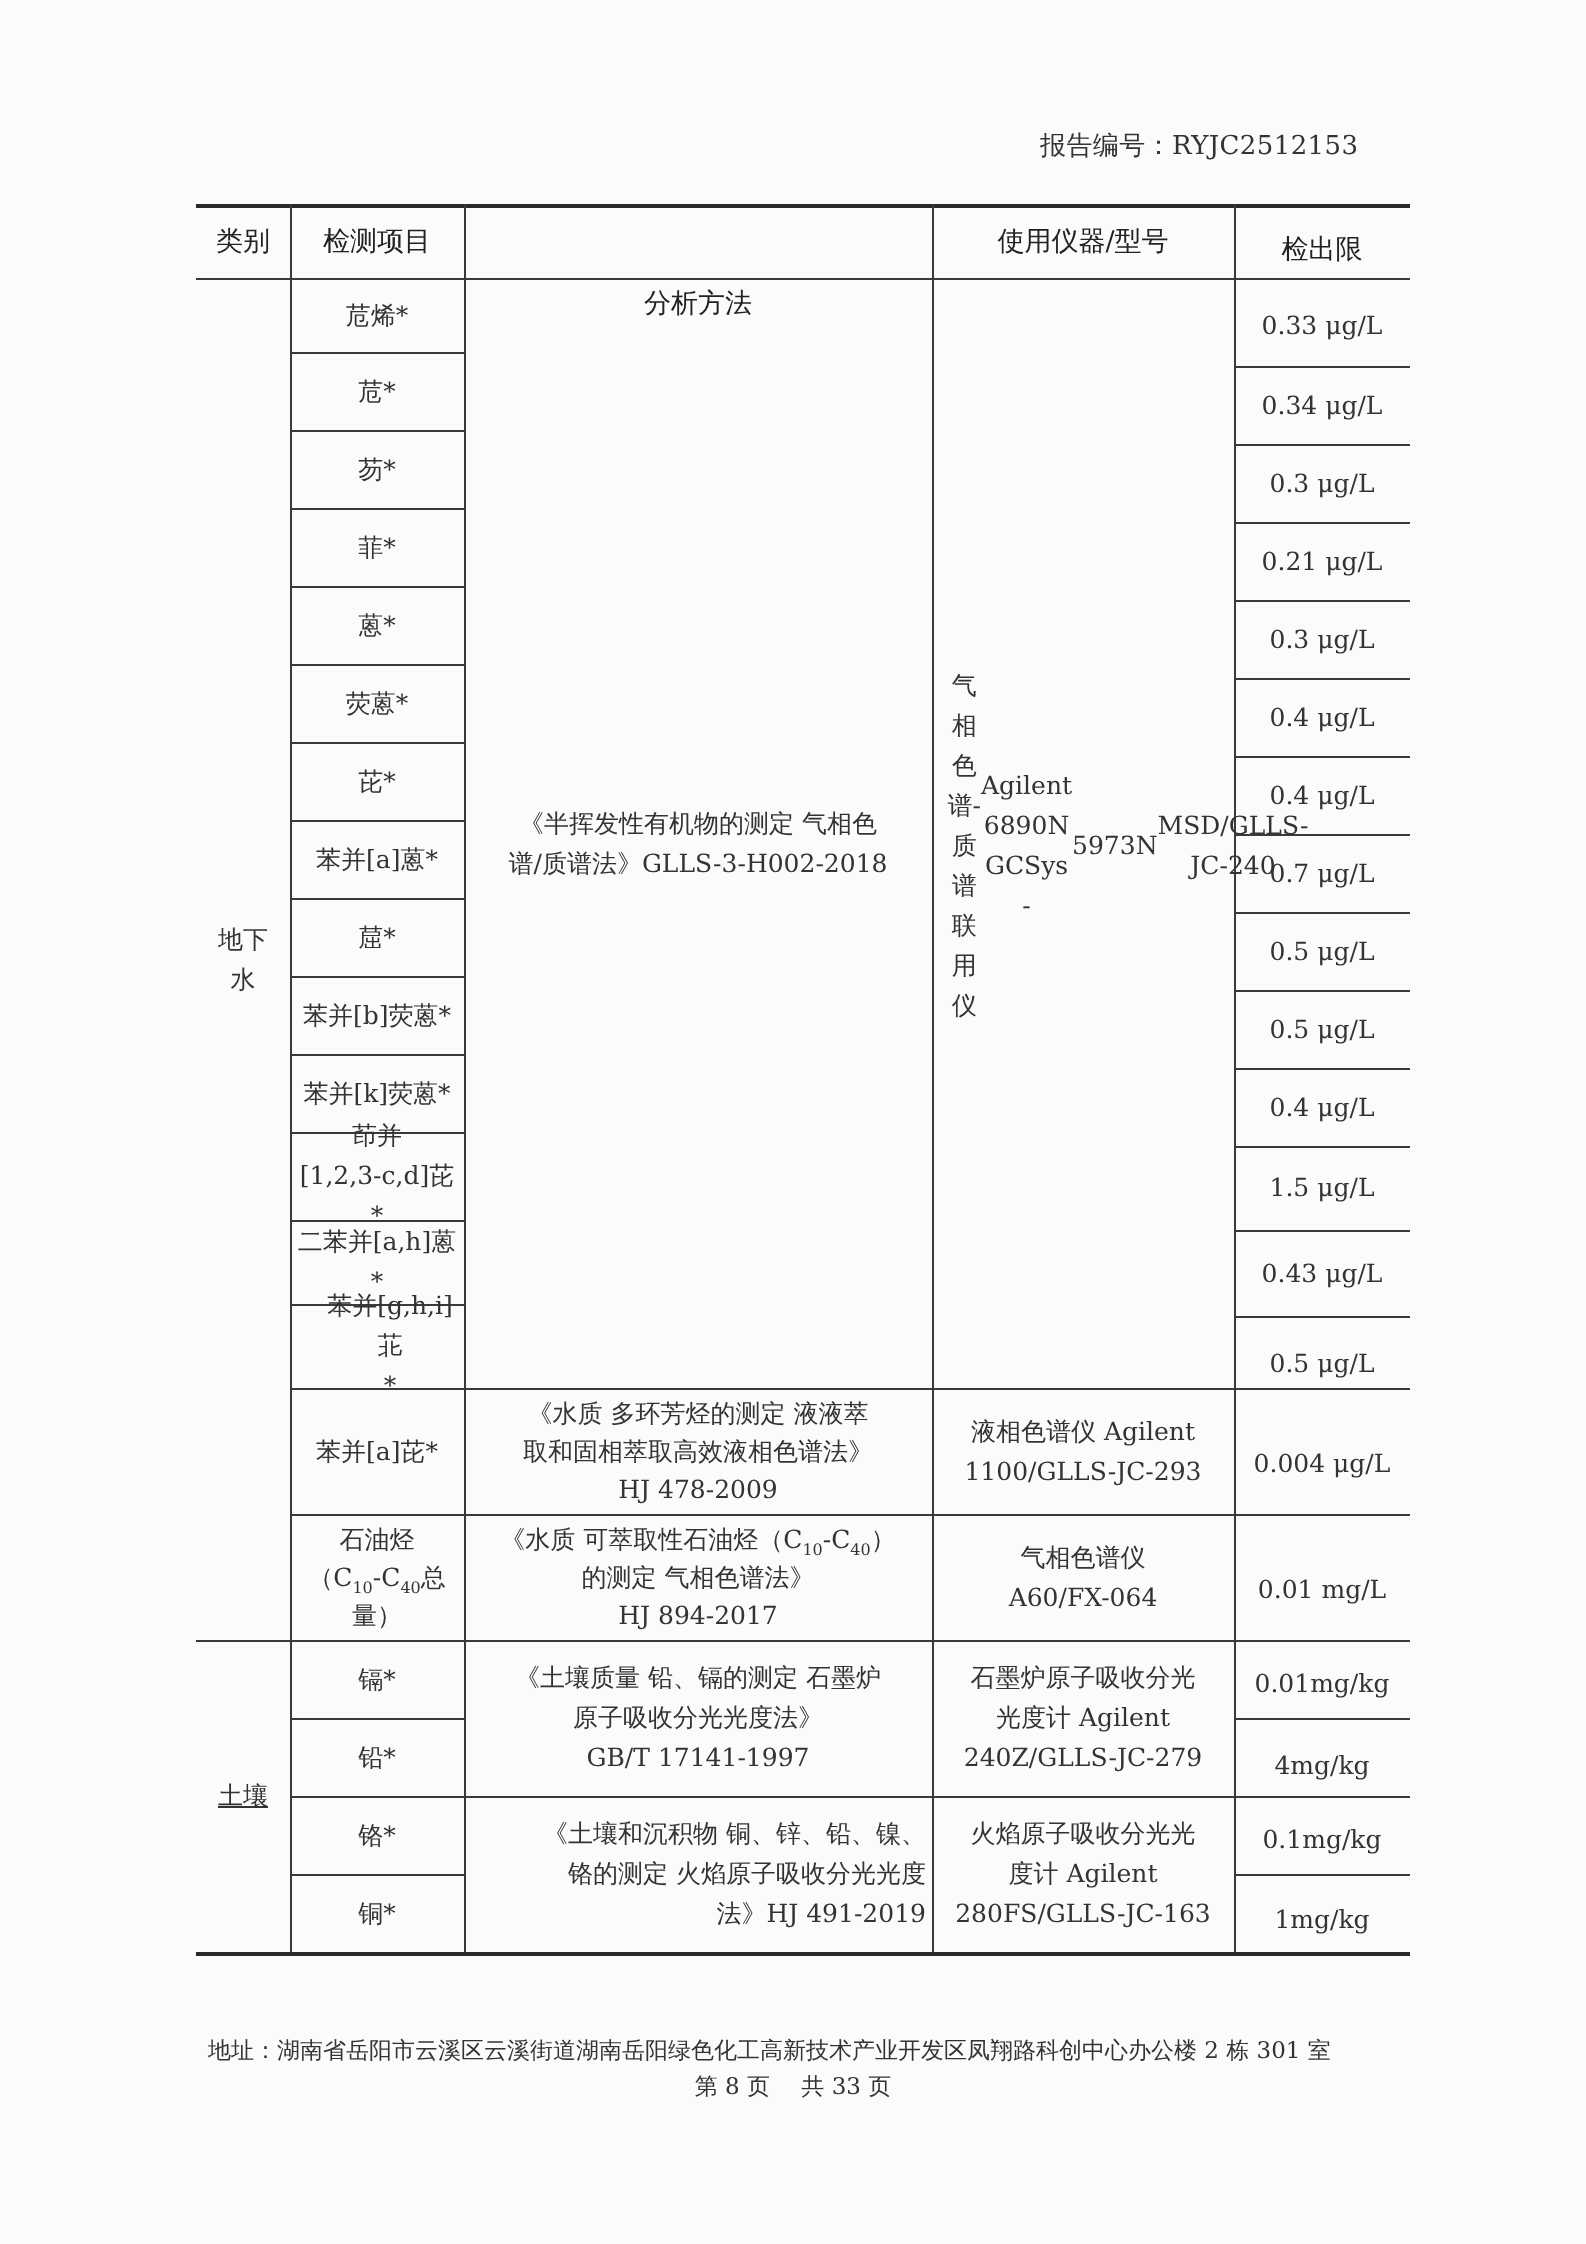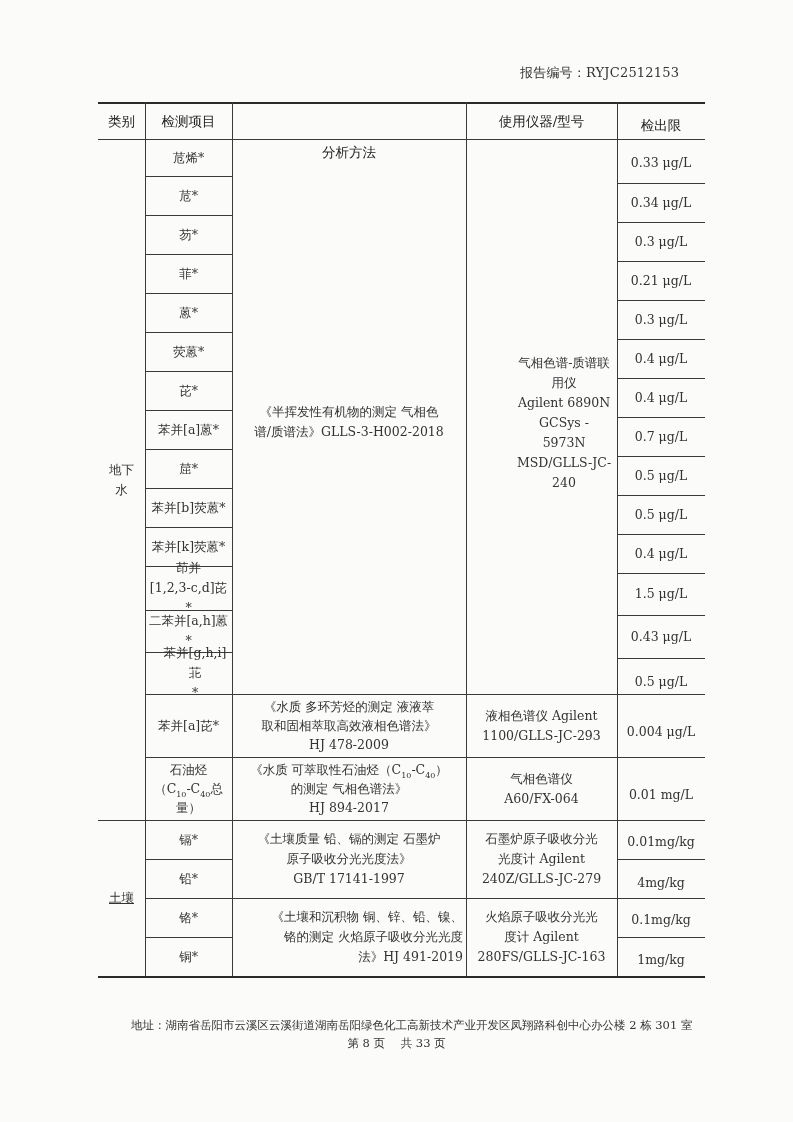--- a/index.html
+++ b/index.html
@@ -6,21 +6,21 @@
   body { width:793px; height:1122px; background:#fbfbfa; position:relative; overflow:hidden;
          font-family:"DejaVu Serif","Liberation Serif",serif; color:#2a2a2a; }
   .report-no { position:absolute; left:520px; top:64px; font-size:13px; color:#333; letter-spacing:0.2px; }
   .hline { position:absolute; height:1px; background:#3a3a3a; }
   .hline.thick { height:2px; background:#2a2a2a; }
   .vline { position:absolute; width:1px; background:#3a3a3a; }
   .cell { position:absolute; display:flex; align-items:center; justify-content:center; text-align:center;
           font-size:12.5px; line-height:20px; color:#333; box-sizing:border-box; padding:0 3px; }
   .hdr { font-size:13.5px; color:#222; }
   .sub { font-size:8px; vertical-align:sub; line-height:0; }
-  .footer-addr { position:absolute; left:104px; top:1018px; font-size:11.5px; color:#333; white-space:nowrap;margin-left:27px; }
+  .footer-addr { position:absolute; left:104px; top:1018px; font-size:11.5px; color:#333; white-space:nowrap; }
   .footer-page { position:absolute; left:0; width:793px; top:1036px; text-align:center; font-size:11.5px; color:#333; }
   .footer-page span { margin:4px 6px; }
 </style>
 </head>
 <body>
 
 <div class="report-no">报告编号：RYJC2512153</div>
 
 <div>
 
@@ -82,21 +82,21 @@
 <div class="cell" style="left:98px; width:47px; top:139px; height:681px; flex-direction:column;">
   <span>地下</span>
   <span>水</span>
 </div>
 <div class="cell" style="left:98px; width:47px; top:820px; height:156px;text-decoration:underline;">土壤</div>
 
 <div class="cell" style="left:232px; width:234px; top:392px; height:60px; flex-direction:column;">
   <span>《半挥发性有机物的测定 气相色</span>
   <span>谱/质谱法》GLLS-3-H002-2018</span>
 </div>
-<div class="cell" style="left:466px; width:151px; top:378px; height:90px; flex-direction:column;padding-left:48px;">
+<div class="cell" style="left:466px; width:151px; top:378px; height:90px; padding-left:48px;">
   <span>气相色谱-质谱联用仪</span>
   <span>Agilent 6890N GCSys -</span>
   <span>5973N</span>
   <span>MSD/GLLS-JC-240</span>
 </div>
 
 <div class="cell" style="left:145px; width:87px; top:139px; height:37px;">苊烯*</div>
 <div class="cell" style="left:145px; width:87px; top:176px; height:39px;">苊*</div>
 <div class="cell" style="left:145px; width:87px; top:215px; height:39px;">芴*</div>
 <div class="cell" style="left:145px; width:87px; top:254px; height:39px;">菲*</div>

